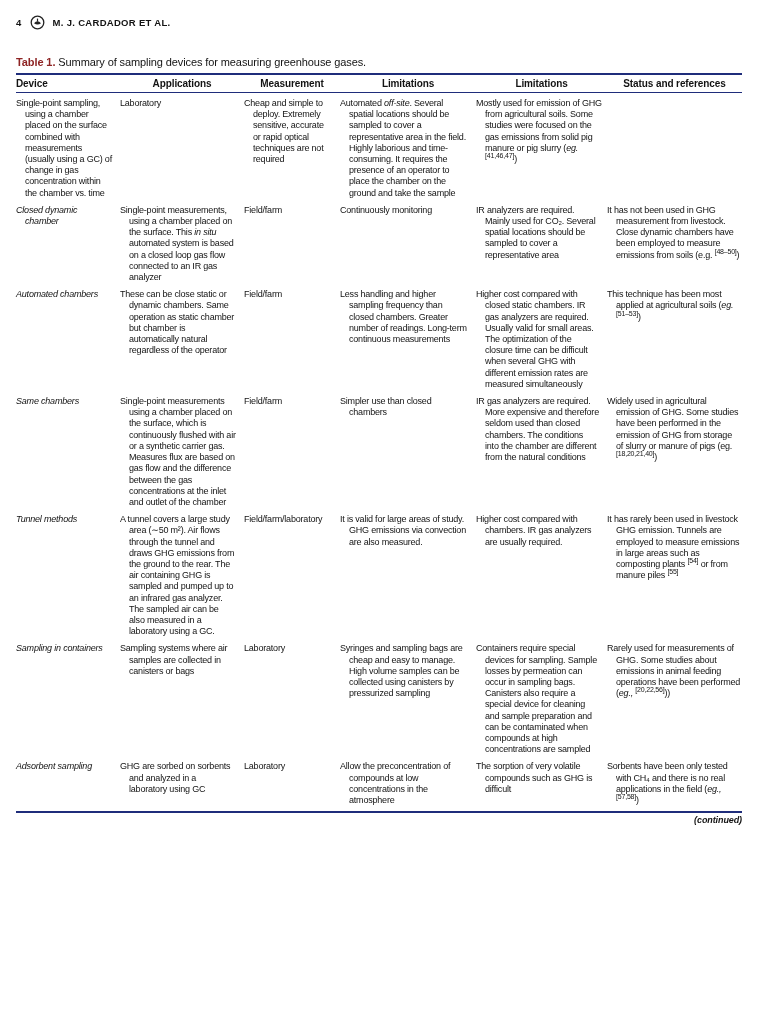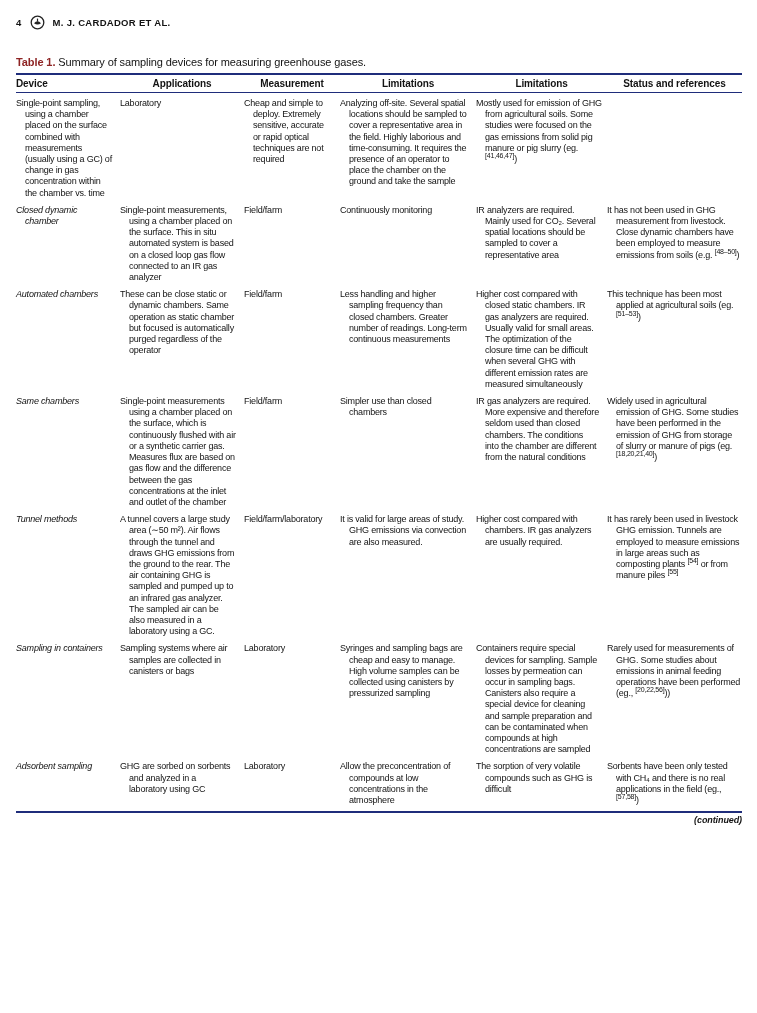--- a/index.html
+++ b/index.html
@@ -22,21 +22,21 @@
   .hcell { text-align:center; }
   .hcell.first { text-align:left; }
   .tbody { padding:5px 0 3px; }
   .row { display:grid; grid-template-columns:104px 124px 96px 136px 131px 135px; margin-bottom:6px; }
   .cell {
     font-size:9px; line-height:11.2px; letter-spacing:-0.2px;
     padding-left:9px; text-indent:-9px; padding-right:8px;
   }
   .cell.status { padding-right:1px; }
   .cell.device { font-style:italic; }
-  .i { }
+  .i { font-style:italic; }
   sup.ref { font-size:7px; line-height:0; vertical-align:super; letter-spacing:-0.2px; }
   .continued { text-align:right; font-style:italic; font-size:9px; margin-top:2px; letter-spacing:-0.1px;font-weight:bold; }
 </style>
 </head>
 <body>
 
 <div class="page">
 
   <div class="pg-header">
     <span class="page-num">4</span>
@@ -64,36 +64,36 @@
       <div class="hcell">Limitations</div>
       <div class="hcell">Status and references</div>
     </div>
 
     <div class="tbody">
 
       <div class="row">
         <div class="cell">Single-point sampling, using a chamber placed on the surface combined with measurements (usually using a GC) of change in gas concentration within the chamber vs. time</div>
         <div class="cell">Laboratory</div>
         <div class="cell">Cheap and simple to deploy. Extremely sensitive, accurate or rapid optical techniques are not required</div>
-        <div class="cell"><span>Analyzing </span><span class="i">off-site</span><span>. Several spatial locations should be sampled to cover a representative area in the field. Highly laborious and time-consuming. It requires the presence of an operator to place the chamber on the ground and take the sample</span></div>
+        <div class="cell"><span>Automated </span><span class="i">off-site</span><span>. Several spatial locations should be sampled to cover a representative area in the field. Highly laborious and time-consuming. It requires the presence of an operator to place the chamber on the ground and take the sample</span></div>
         <div class="cell status"><span>Mostly used for emission of GHG from agricultural soils. Some studies were focused on the gas emissions from solid pig manure or pig slurry (</span><span class="i">eg.</span><span> </span><sup class="ref">[41,46,47]</sup><span>)</span></div>
       </div>
 
       <div class="row">
         <div class="cell device">Closed dynamic chamber</div>
         <div class="cell"><span>Single-point measurements, using a chamber placed on the surface. This </span><span class="i">in situ</span><span> automated system is based on a closed loop gas flow connected to an IR gas analyzer</span></div>
         <div class="cell">Field/farm</div>
         <div class="cell">Continuously monitoring</div>
         <div class="cell">IR analyzers are required. Mainly used for CO₂. Several spatial locations should be sampled to cover a representative area</div>
         <div class="cell status"><span>It has not been used in GHG measurement from livestock. Close dynamic chambers have been employed to measure emissions from soils (e.g. </span><sup class="ref">[48–50]</sup><span>)</span></div>
       </div>
 
       <div class="row">
         <div class="cell device">Automated chambers</div>
-        <div class="cell">These can be close static or dynamic chambers. Same operation as static chamber but focused is automatically purged regardless of the operator</div>
+        <div class="cell">These can be close static or dynamic chambers. Same operation as static chamber but chamber is automatically natural regardless of the operator</div>
         <div class="cell">Field/farm</div>
         <div class="cell">Less handling and higher sampling frequency than closed chambers. Greater number of readings. Long-term continuous measurements</div>
         <div class="cell">Higher cost compared with closed static chambers. IR gas analyzers are required. Usually valid for small areas. The optimization of the closure time can be difficult when several GHG with different emission rates are measured simultaneously</div>
         <div class="cell status"><span>This technique has been most applied at agricultural soils (</span><span class="i">eg.</span><span> </span><sup class="ref">[51–53]</sup><span>)</span></div>
       </div>
 
       <div class="row">
         <div class="cell device">Same chambers</div>
         <div class="cell">Single-point measurements using a chamber placed on the surface, which is continuously flushed with air or a synthetic carrier gas. Measures flux are based on gas flow and the difference between the gas concentrations at the inlet and outlet of the chamber</div>
         <div class="cell">Field/farm</div>

